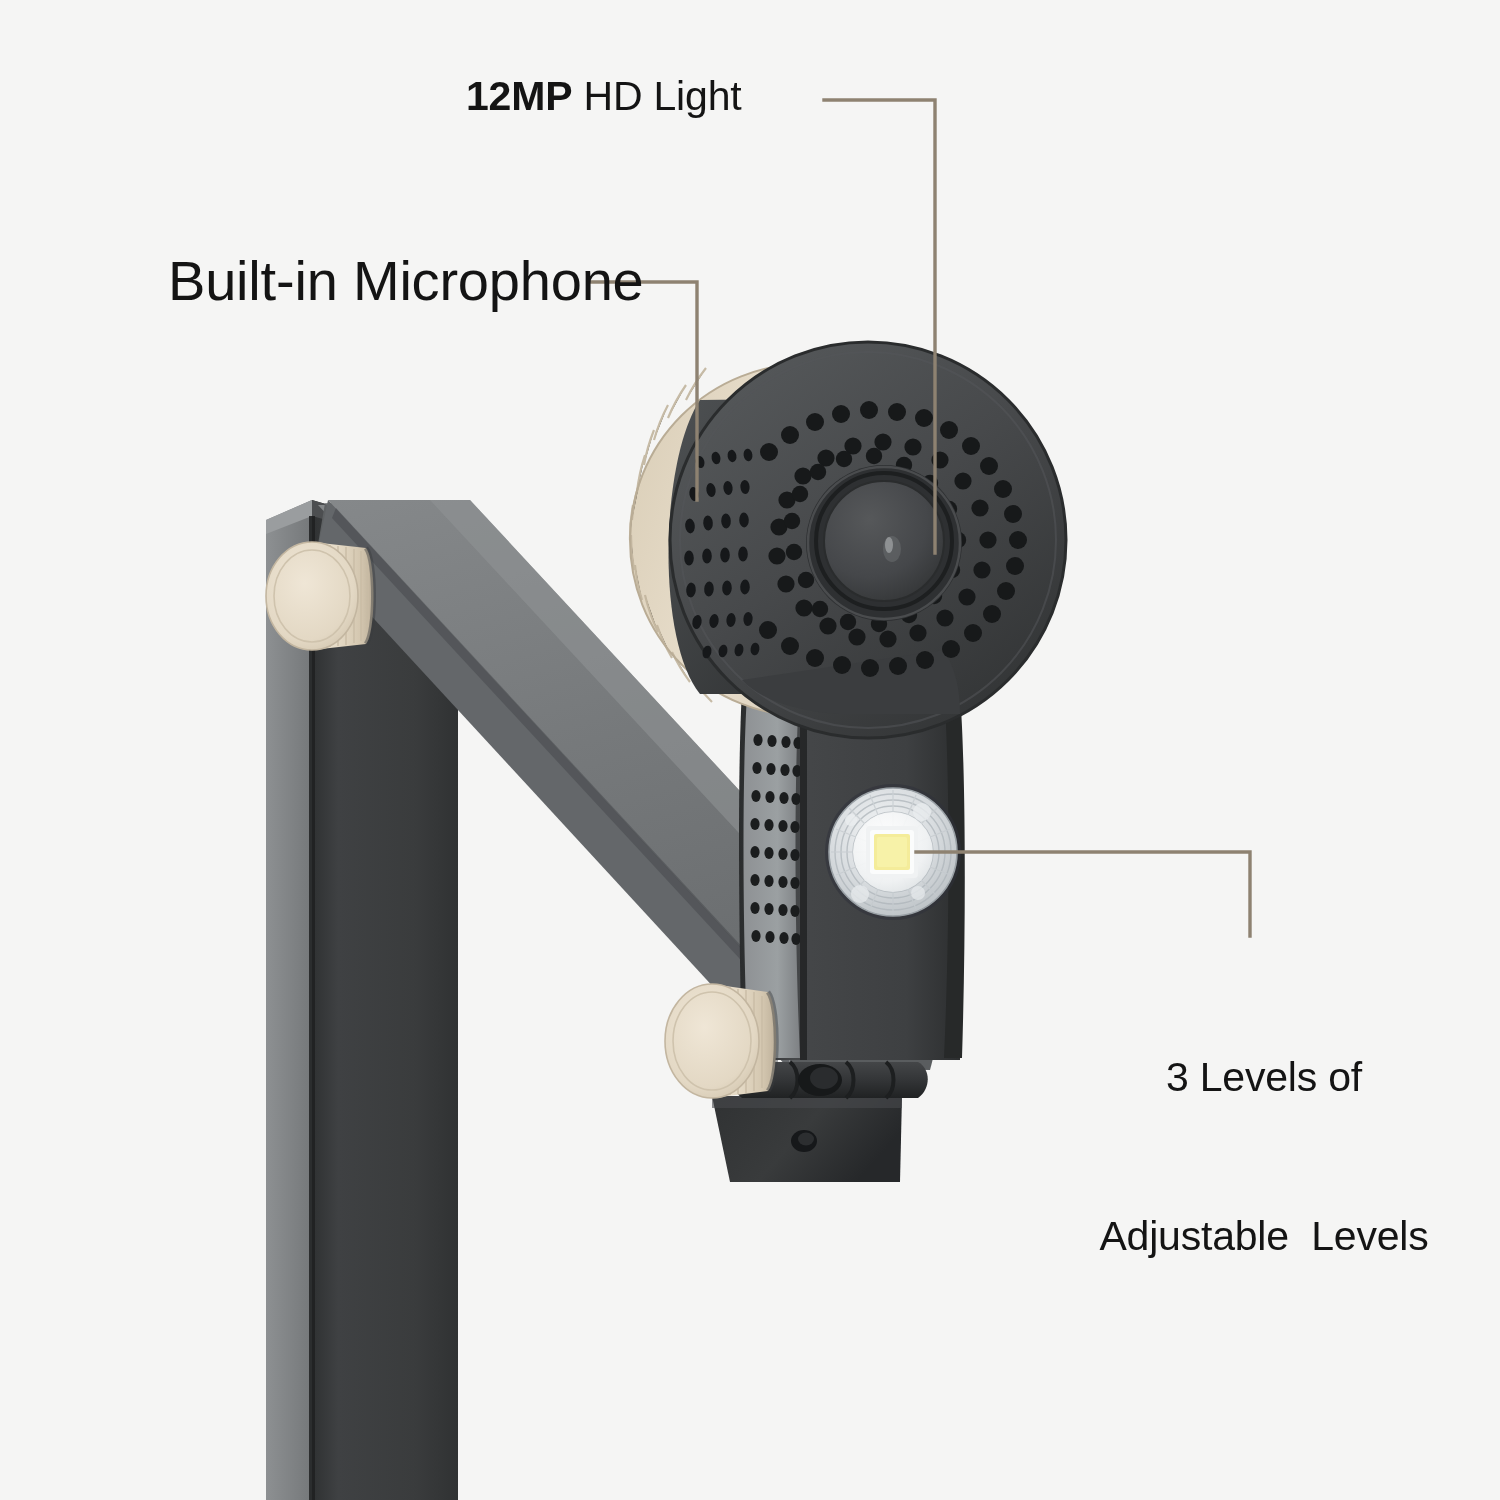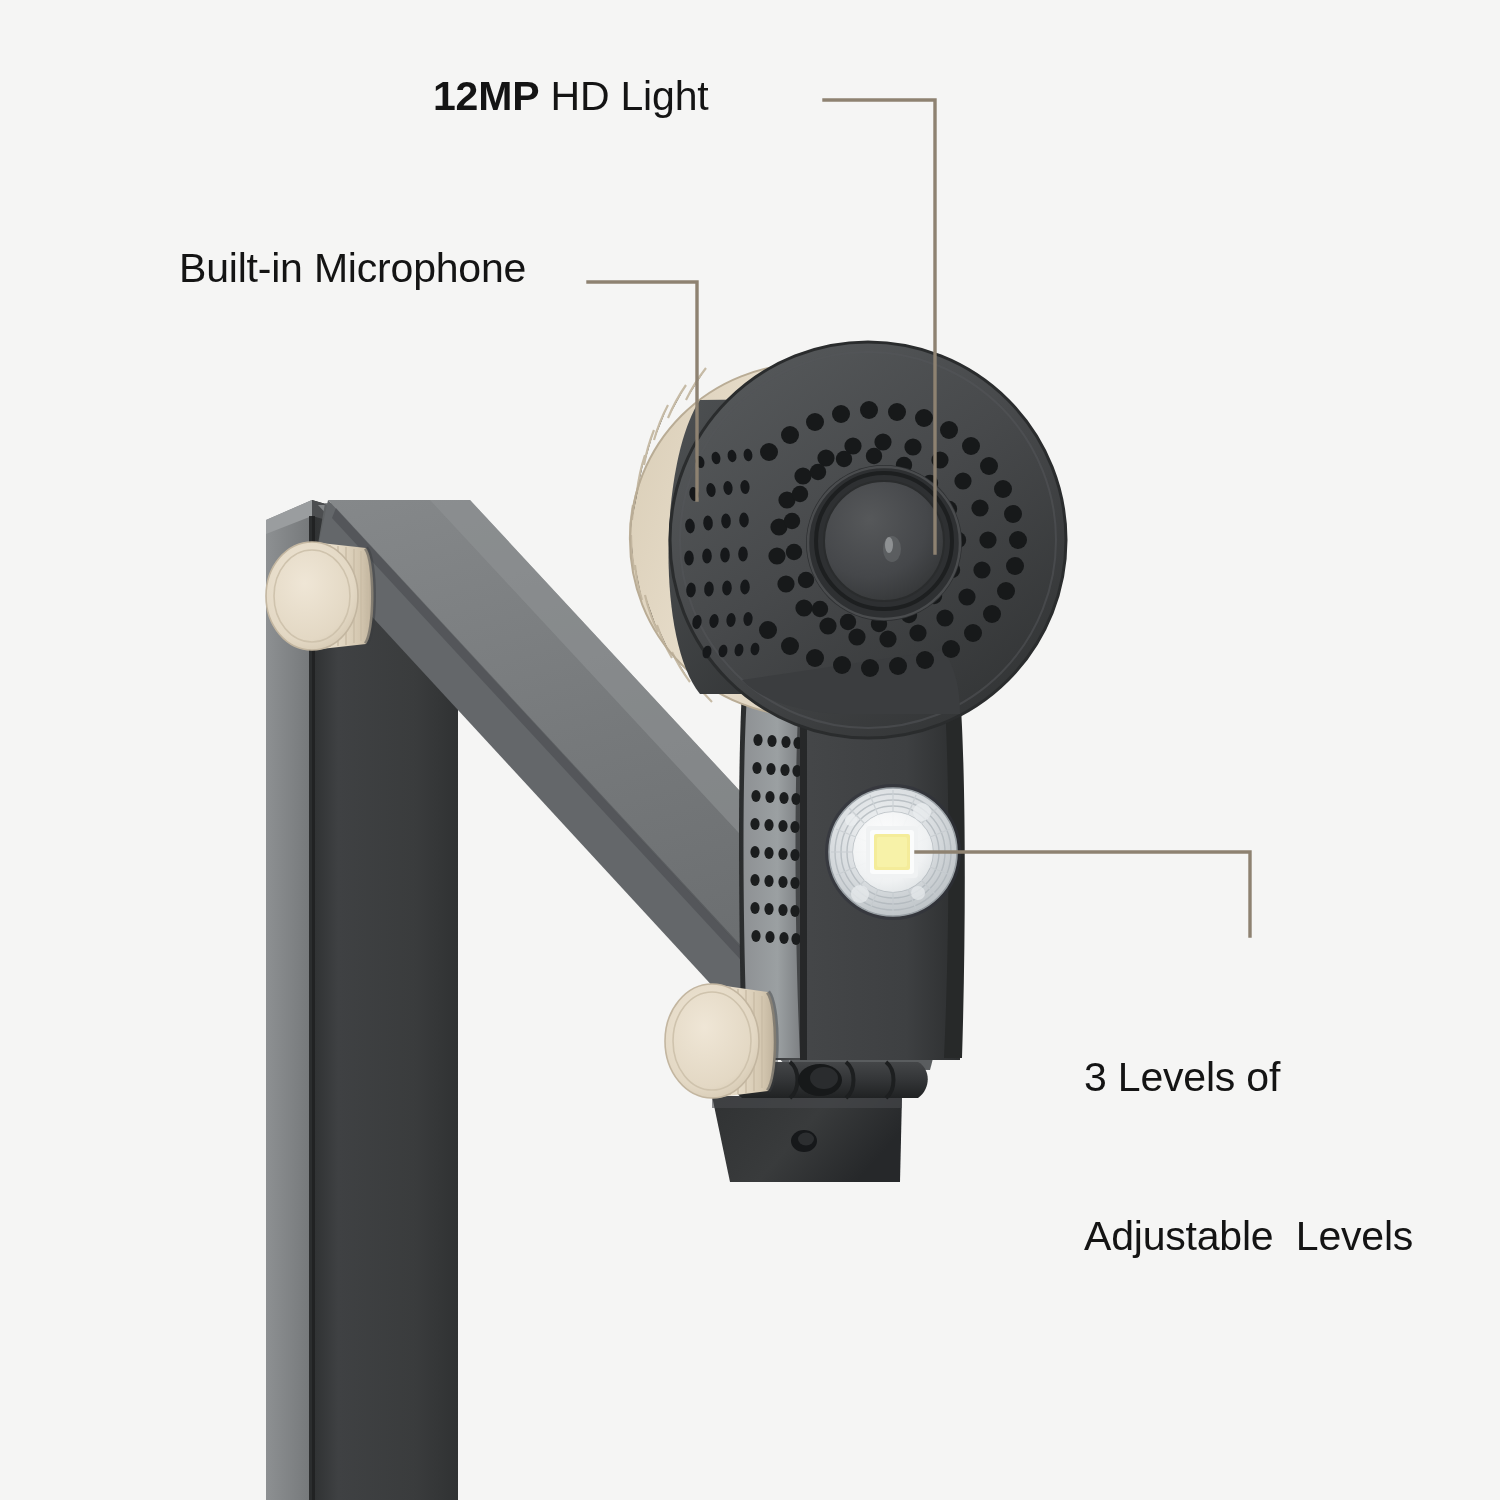--- a/index.html
+++ b/index.html
@@ -36,34 +36,34 @@
     letter-spacing: -0.2px;
   }
   #label-camera {
     left: 433px;
     top: 72px;
     font-size: 41px;
     line-height: 48px;
   }
   #label-camera .bold {
     font-weight: 700;
+    margin-left: 33px;
   }
   #label-mic {
     left: 168px;
-    top: 244px;
-    font-size: 41px;
+    top: 257px;
+    font-size: 56px;
     line-height: 48px;
-    margin-left: 11px;
   }
   #label-light {
     left: 1084px;
     top: 945px;
     font-size: 41px;
     line-height: 53px;
-    text-align: left;
+    text-align: center;
     width: 360px;
   }
   #label-light span { display: block; }
 </style>
 </head>
 <body style="background: rgb(245, 245, 244);">
 
 <div id="stage">
 
   <svg class="layer" viewBox="0 0 1500 1500">

